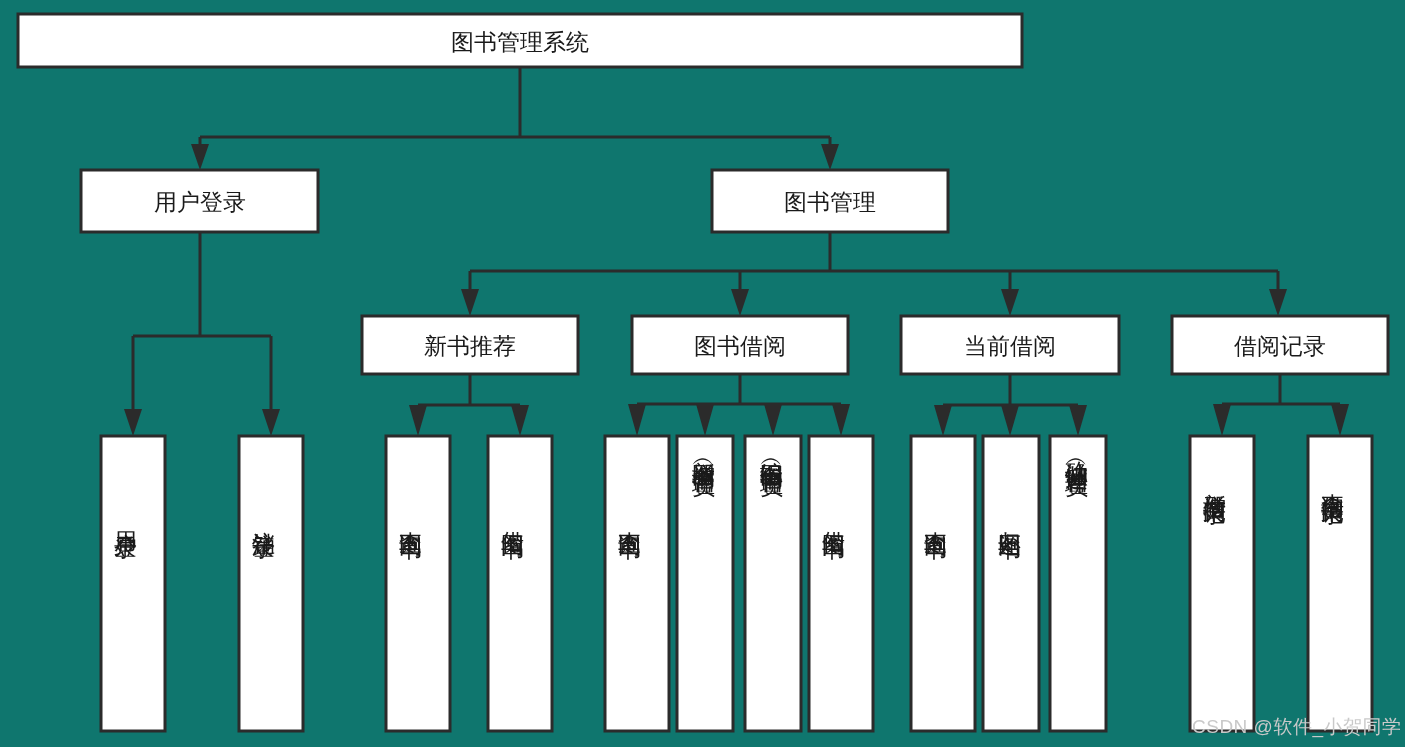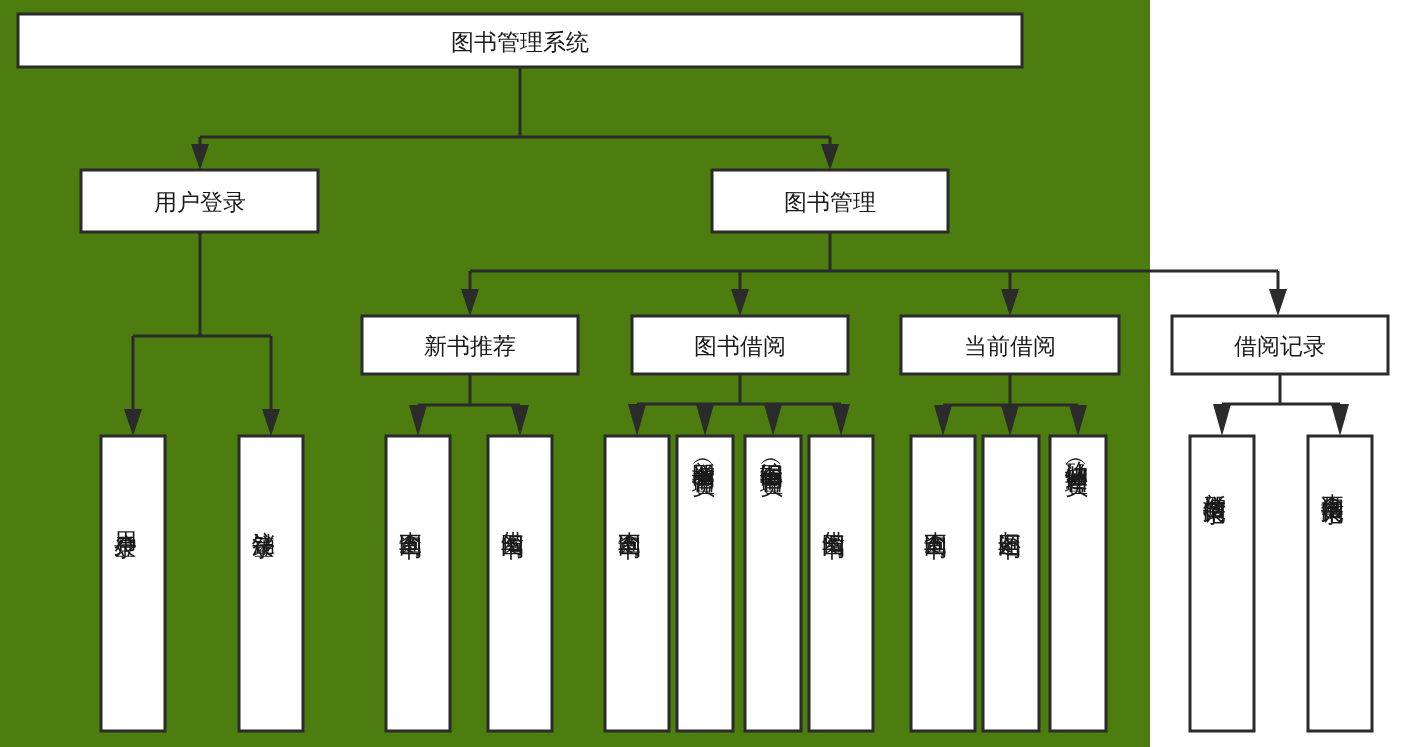--- a/index.html
+++ b/index.html
@@ -8,23 +8,23 @@
     background: #ffffff;
   }
   body {
     width: 1405px;
     height: 747px;
     overflow: hidden;
     font-family: "Liberation Sans", "DejaVu Sans", sans-serif;
   }
   #diagram-root {
     position: relative;
-    width: 1150px;
+    width: 1405px;
     height: 747px;
-    background: #4d7c0f;
+    background: #0f766e;
   }
   svg.diagram-canvas {
     position: absolute;
     left: 0;
     top: 0;
     width: 1405px;
     height: 747px;
     display: block;
   }
   .node-box {
@@ -195,14 +195,15 @@
   <div class="node-label-v" style="left:759px; top:443px; height:290px;">编辑图书（管理员）</div>
   <div class="node-label-v" style="left:821px; top:513px; height:160px;">借阅图书</div>
 
   <div class="node-label-v" style="left:923px; top:513px; height:160px;">查询图书</div>
   <div class="node-label-v" style="left:997px; top:513px; height:160px;">归还图书</div>
   <div class="node-label-v" style="left:1064px; top:443px; height:290px;">确认归还（管理员）</div>
 
   <div class="node-label-v" style="left:1202px; top:475px; height:230px;">新增借阅记录</div>
   <div class="node-label-v" style="left:1320px; top:475px; height:230px;">查询借阅记录</div>
 
+  <div class="watermark" style="left:1192px; top:714px;">CSDN @软件_小贺同学</div>
 
 </div>
 
 </body></html>

